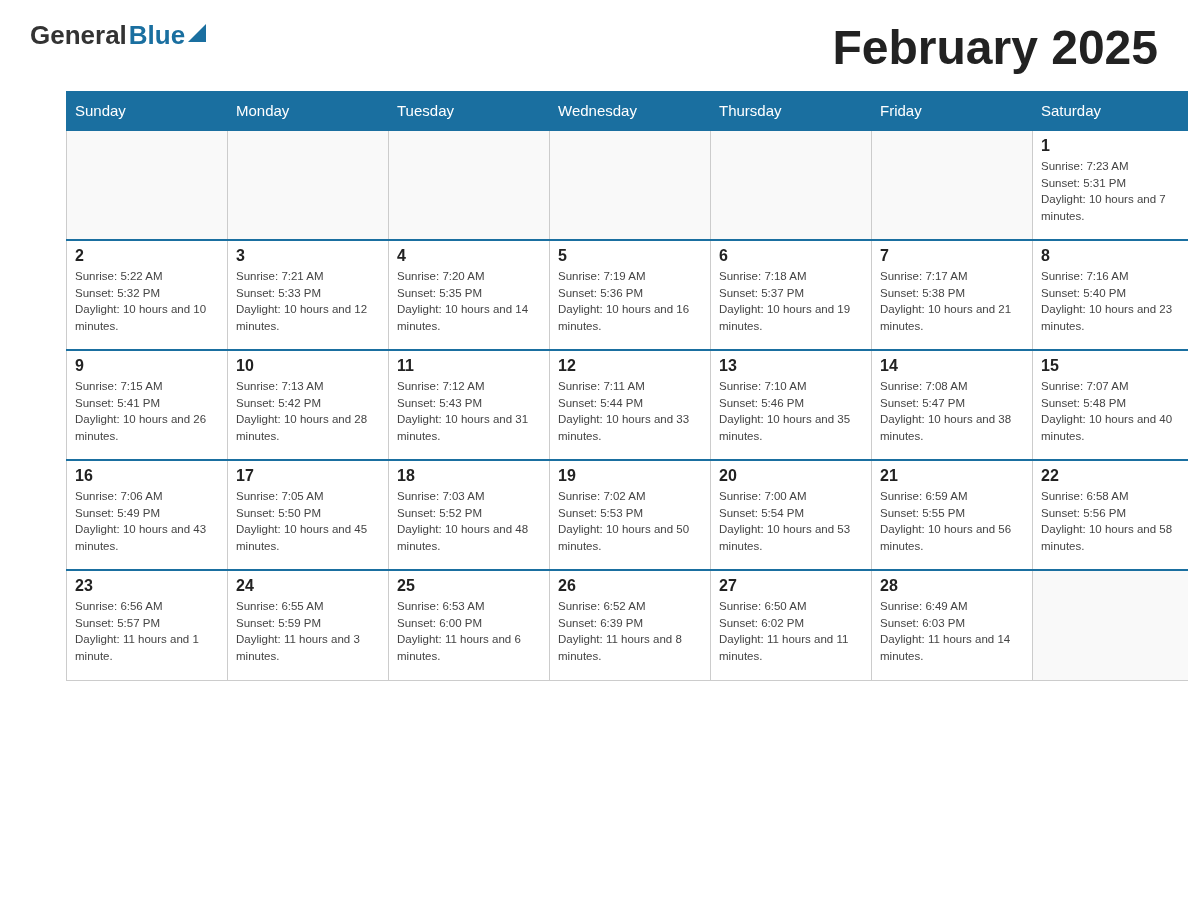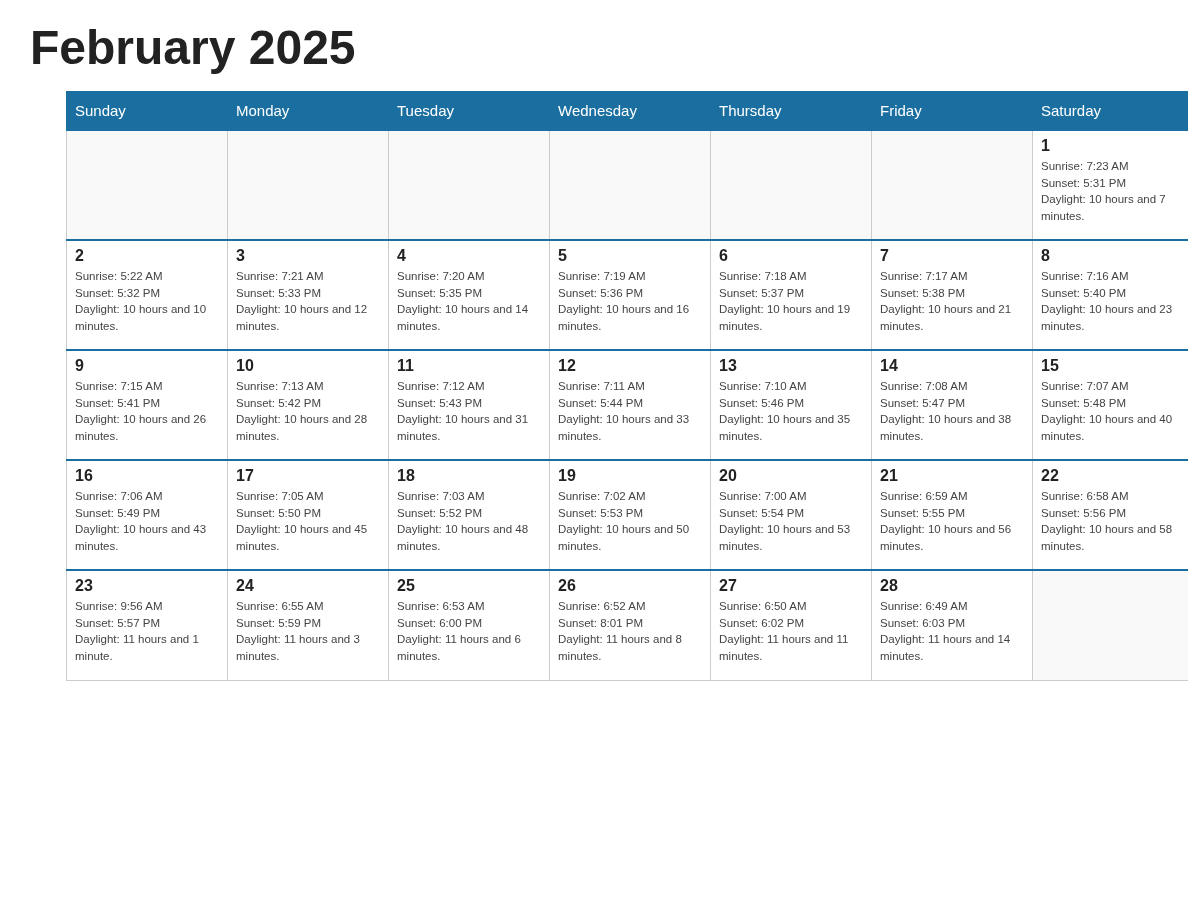--- a/index.html
+++ b/index.html
@@ -90,20 +90,36 @@
       line-height: 1.45;
     }
     .empty-cell {
       background: #f9f9f9;
     }
   </style>
 </head>
 <body>
 
 <div class="header">
+  <div class="logo-container">
+    <div class="logo-text">
+      <span class="logo-general">General</span>
+      <div class="logo-blue-part">
+        <div style="display:flex;align-items:center;">
+          <span class="logo-blue">Blue</span>
+          <div style="margin-left:3px; margin-bottom:2px;">
+            
+            <svg width="18" height="18" viewBox="0 0 18 18">
+              <polygon points="0,18 18,18 18,0" fill="#1a6fa0"></polygon>
+            </svg>
+          </div>
+        </div>
+      </div>
+    </div>
+  </div>
   <div class="title-section">
     <div class="page-title">February 2025</div>
   </div>
 </div>
 
 <table class="calendar">
   <thead>
     <tr>
     <th>Sunday</th>
         <th>Monday</th>
@@ -257,40 +273,40 @@
         <td>
           <div class="day-number">22</div>
           <div class="day-info" style="white-space: pre-line;">Sunrise: 6:58 AM
 Sunset: 5:56 PM
 Daylight: 10 hours and 58 minutes.</div>
         </td>
       </tr>
       <tr>
         <td>
           <div class="day-number">23</div>
-          <div class="day-info" style="white-space: pre-line;">Sunrise: 9:56 AM
+          <div class="day-info" style="white-space: pre-line;">Sunrise: 6:56 AM
 Sunset: 5:57 PM
 Daylight: 11 hours and 1 minute.</div>
         </td>
         <td>
           <div class="day-number">24</div>
           <div class="day-info" style="white-space: pre-line;">Sunrise: 6:55 AM
 Sunset: 5:59 PM
 Daylight: 11 hours and 3 minutes.</div>
         </td>
         <td>
           <div class="day-number">25</div>
           <div class="day-info" style="white-space: pre-line;">Sunrise: 6:53 AM
 Sunset: 6:00 PM
 Daylight: 11 hours and 6 minutes.</div>
         </td>
         <td>
           <div class="day-number">26</div>
           <div class="day-info" style="white-space: pre-line;">Sunrise: 6:52 AM
-Sunset: 8:01 PM
+Sunset: 6:39 PM
 Daylight: 11 hours and 8 minutes.</div>
         </td>
         <td>
           <div class="day-number">27</div>
           <div class="day-info" style="white-space: pre-line;">Sunrise: 6:50 AM
 Sunset: 6:02 PM
 Daylight: 11 hours and 11 minutes.</div>
         </td>
         <td>
           <div class="day-number">28</div>

